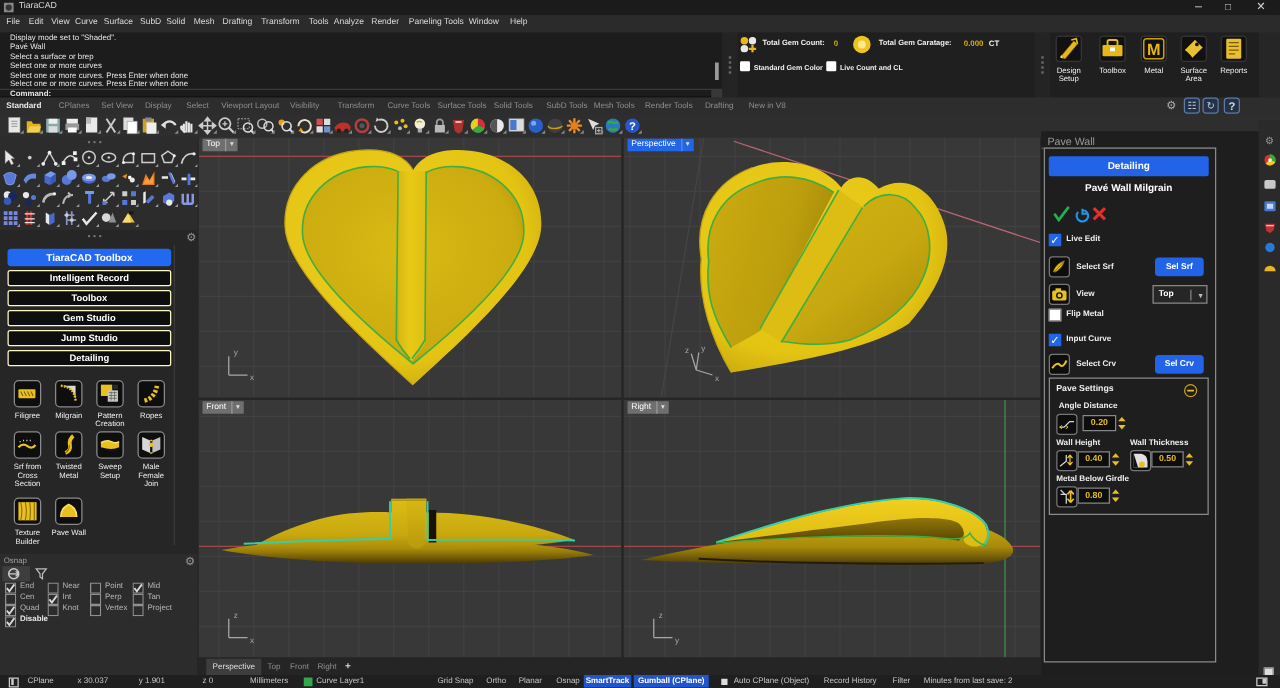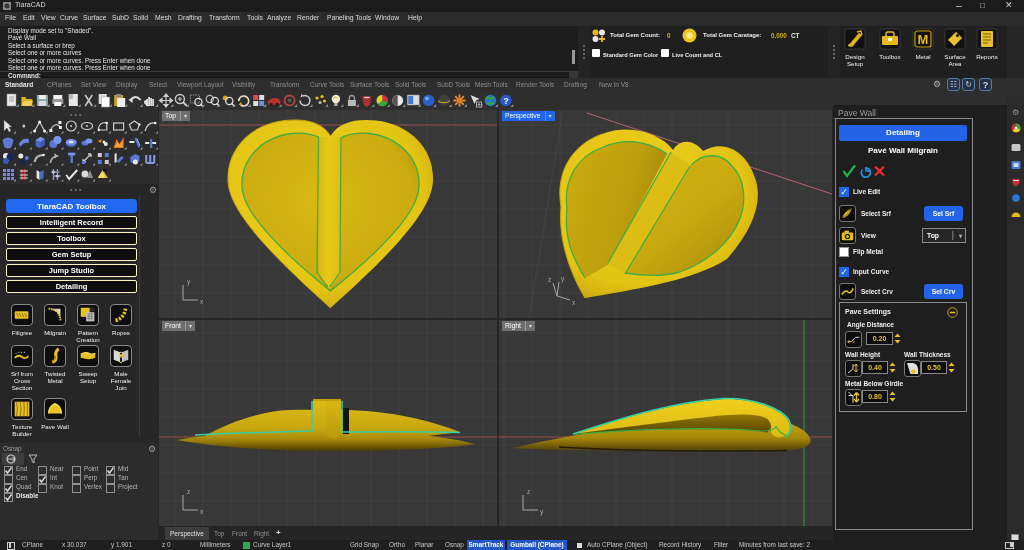--- a/index.html
+++ b/index.html
@@ -567,21 +567,21 @@
           <path d="M12.5 14.5 l2.5 0 0 -2.5 Z" fill="#999"></path>
         </g>
       </svg>
 </div>
     <div class="abs" id="toolbox">
   <div class="abs" style="left:70px;top:2px;width:20px;height:3px;color:#777;font-size:7px;letter-spacing:2px;">•••</div>
   <span class="abs" style="left:149px;top:1px;color:#999;font-size:9px">⚙</span>
   <div class="tbtn" style="top:15px;height:14px;background:#2268f0;border-color:#2268f0;font-size:8px;line-height:14px;border-radius:3px;">TiaraCAD Toolbox</div>
   <div class="tbtn" style="top:32px;">Intelligent Record</div>
   <div class="tbtn" style="top:48px;">Toolbox</div>
-  <div class="tbtn" style="top:64px;">Gem Setup</div>
+  <div class="tbtn" style="top:64px;">Gem Studio</div>
   <div class="tbtn" style="top:80px;">Jump Studio</div>
   <div class="tbtn" style="top:96px;">Detailing</div>
   <svg class="ticon" style="left:11px;top:120px" width="22" height="22" viewBox="0 0 22 22">
         <rect x="3" y="7" width="15" height="8" rx="1" fill="#e8c020"></rect>
         <path d="M5 9 l2 4 m1 -4 l2 4 m1 -4 l2 4 m1 -4 l2 4" stroke="#7a5c04" stroke-width="0.9" fill="none"></path>
       </svg>
       <svg class="ticon" style="left:44px;top:120px" width="22" height="22" viewBox="0 0 22 22">
         <path d="M4 4 Q16 5 17 17 L17 4 Z" fill="#d8d8d8"></path>
         <path d="M4 4 Q16 5 17 17" fill="none" stroke="#e8c020" stroke-width="2.2" stroke-dasharray="1.5 1.2"></path>
       </svg>

